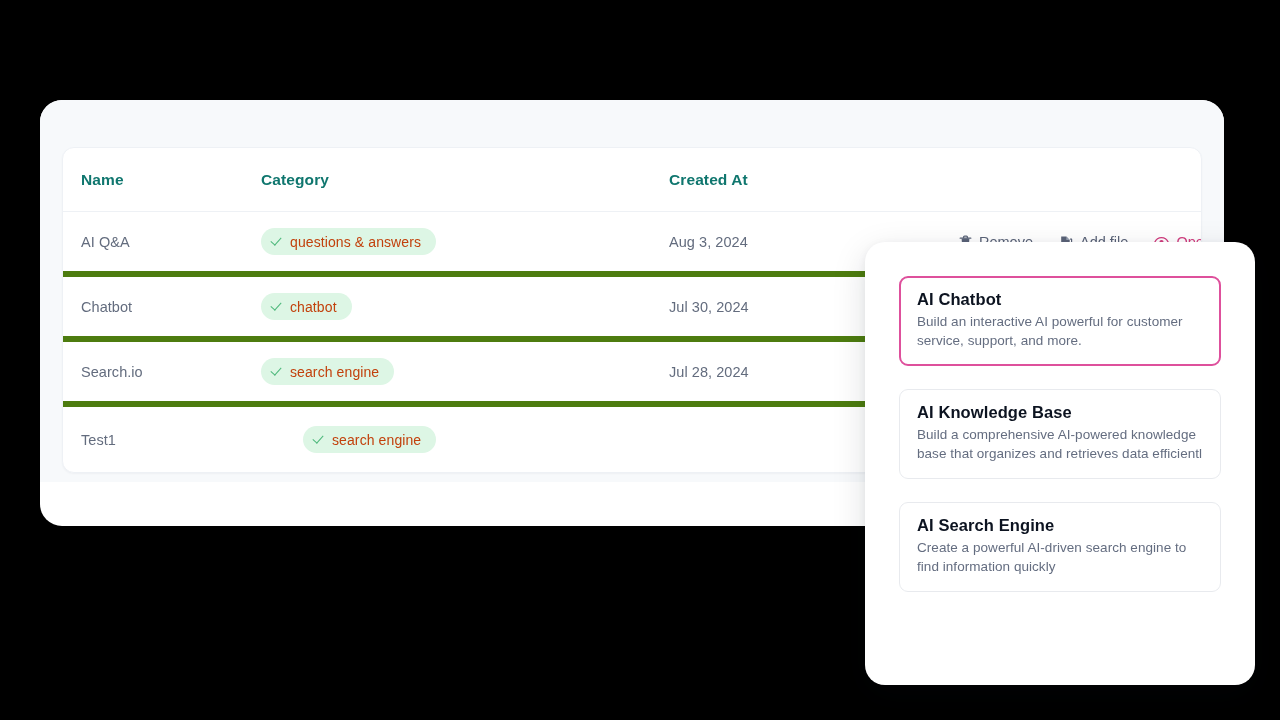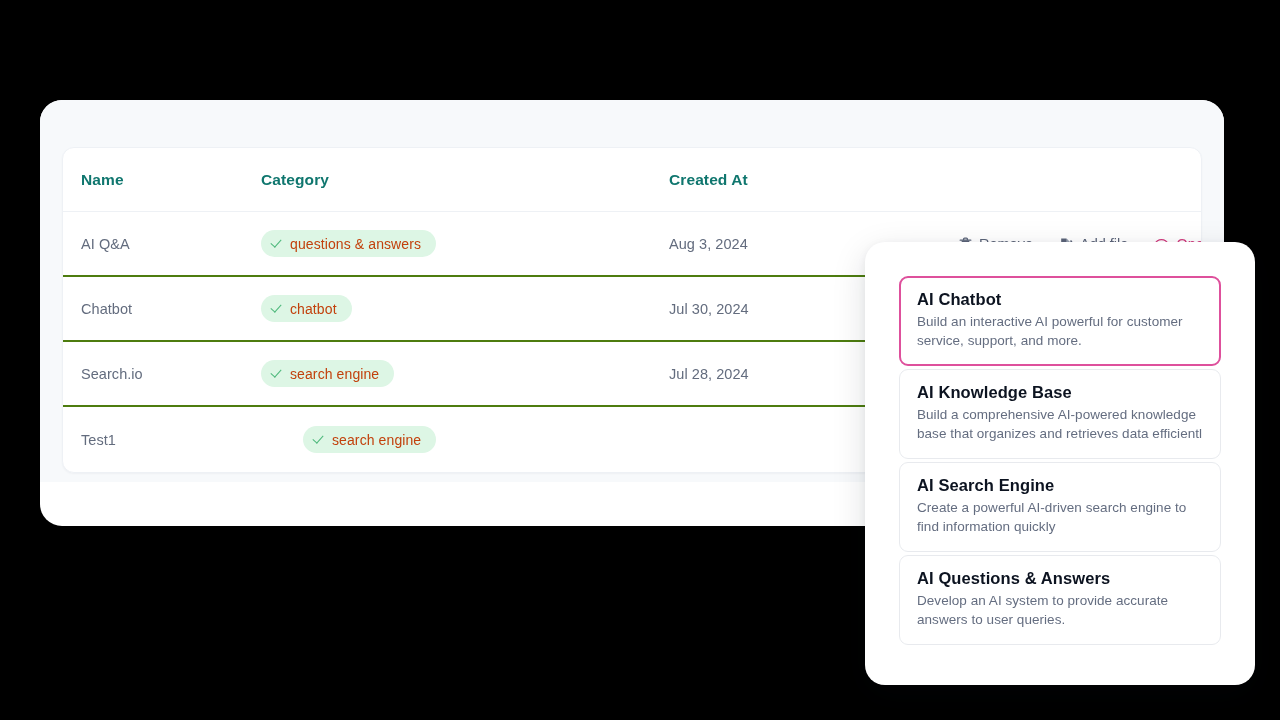--- a/index.html
+++ b/index.html
@@ -57,21 +57,21 @@
     height: 65px;
     padding: 0 18px;
   }
 
   .t-head {
     height: 64px;
     border-bottom: 1px solid #eef1f5;
   }
 
   .t-body-row {
-    border-bottom: 2px solid #4d7c0f;
+    border-bottom: 6px solid #4d7c0f;
   }
   .t-body-row:last-child { border-bottom: none; gap: 42px; }
 
   .col-name     { width: 180px; flex: 0 0 180px; }
   .col-category { width: 408px; flex: 0 0 408px; }
   .col-created  { width: 290px; flex: 0 0 290px; }
   .col-actions  { flex: 1 1 auto; display: flex; align-items: center; gap: 26px; }
 
   .th {
     font-size: 15.5px;
@@ -146,21 +146,21 @@
     overflow: hidden;
     box-shadow: 0 10px 34px rgba(16, 24, 40, 0.13),
                 0 2px 8px rgba(16, 24, 40, 0.06);
   }
 
   .sg-card {
     border: 1px solid #e8eaee;
     border-radius: 9px;
     background: #ffffff;
     padding: 13px 17px 15px 17px;
-    margin-bottom: 3px;
+    margin-bottom: 23px;
   }
   .sg-card.selected {
     border: 2px solid #de509c;
     padding: 12px 16px 14px 16px;
   }
 
   .sg-title {
     font-size: 16.5px;
     font-weight: 700;
     color: #0c1320;
@@ -283,20 +283,16 @@
     <div class="sg-card">
       <div class="sg-title">AI Knowledge Base</div>
       <div class="sg-desc">Build a comprehensive AI-powered knowledge base that organizes and retrieves data efficientl</div>
     </div>
 
     <div class="sg-card">
       <div class="sg-title">AI Search Engine</div>
       <div class="sg-desc">Create a powerful AI-driven search engine to find information quickly</div>
     </div>
 
-    <div class="sg-card">
-      <div class="sg-title">AI Questions &amp; Answers</div>
-      <div class="sg-desc">Develop an AI system to provide accurate answers to user queries.</div>
-    </div>
 
   </div>
 
 </div>
 
 </body></html>

